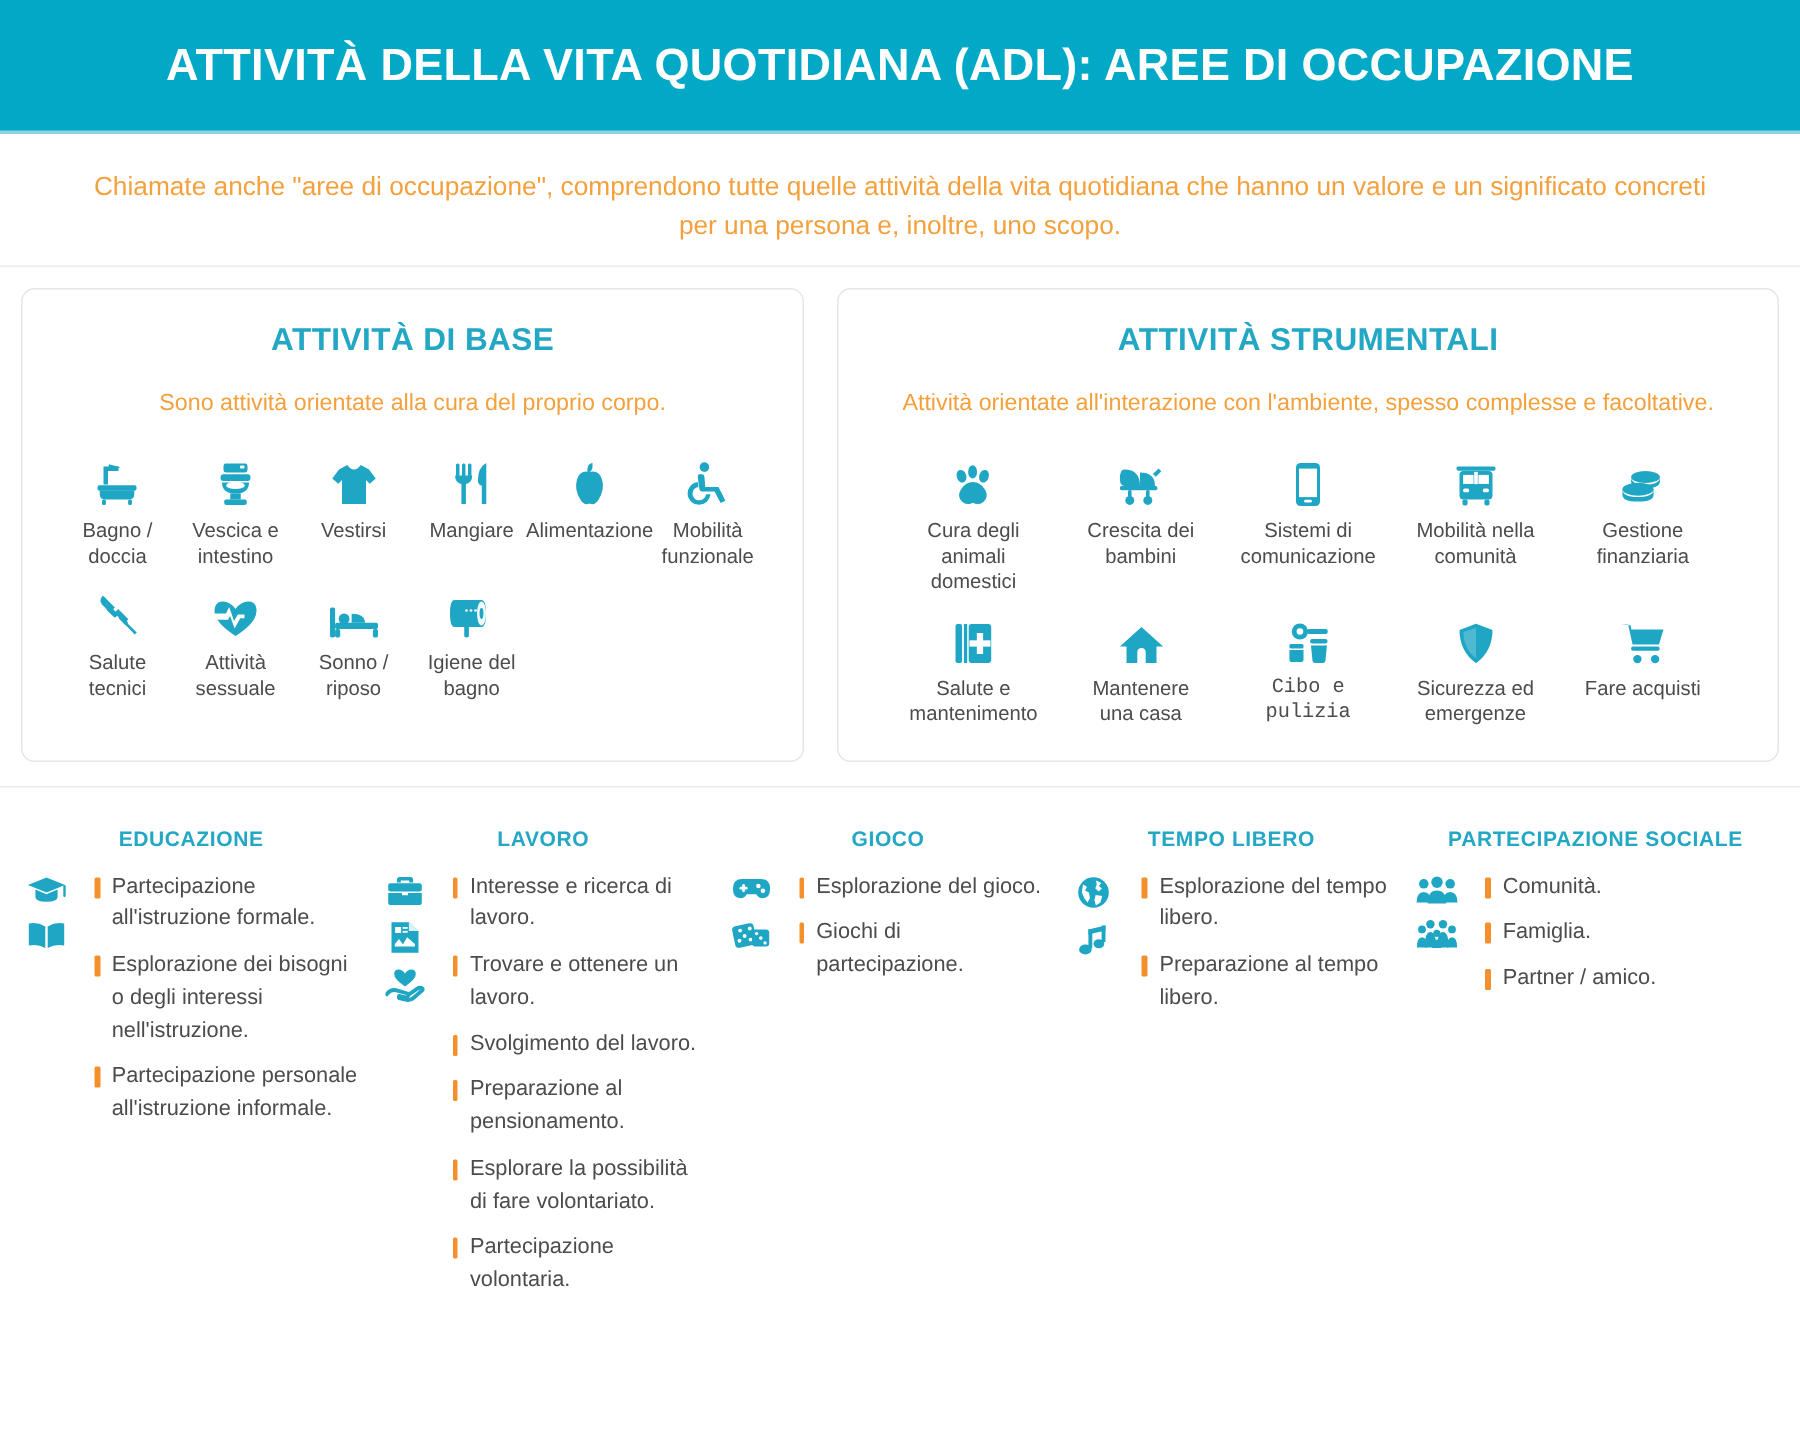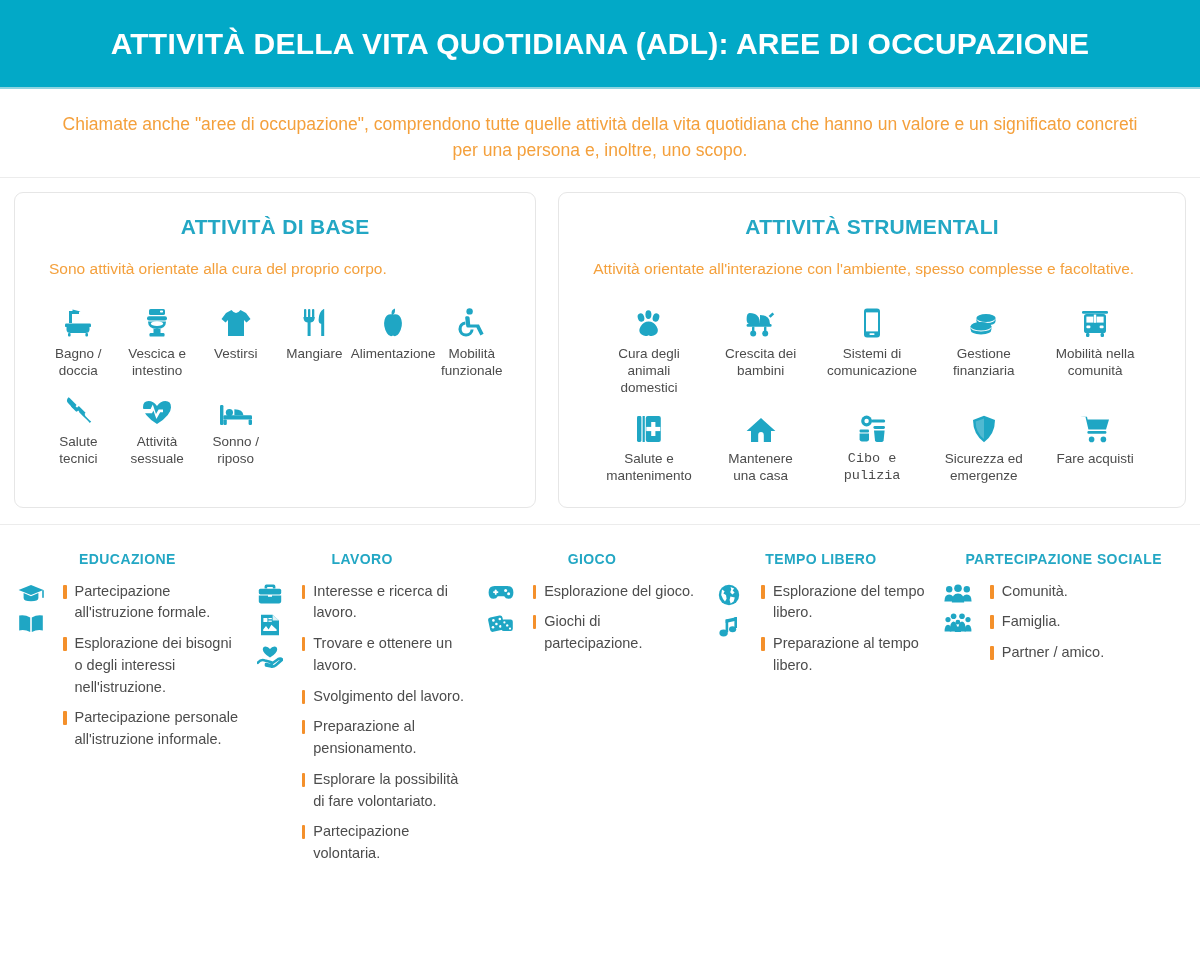--- a/index.html
+++ b/index.html
@@ -64,20 +64,21 @@
   .card.strum { width: 693px; }
 
   .card-title {
     text-align: center;
     color: #23A7C4;
     font-size: 21px;
     font-weight: bold;
     letter-spacing: 0.3px;
   }
   .card-sub {
+    text-align: center;
     color: #F4A03C;
     font-size: 15.5px;
     line-height: 1.5;
     margin-top: 18px;
     padding: 0 24px;
   }
 
   .icon-grid {
     display: flex;
     flex-wrap: wrap;
@@ -321,20 +322,38 @@
             <path d="M15.4 7.2 Q24 7.2 24.4 13.2 L15.4 13.2 Z"></path>
             <rect x="29.6" y="17.4" width="3.4" height="5.6" rx="1.2"></rect>
             <rect x="4.4" y="17.4" width="3.4" height="5.6" rx="1.2"></rect>
           </g>
             </svg>
         </span>
         <span class="cap" style="white-space: pre-line;">Sonno /
 riposo</span>
       </div>
 
+      <div class="icon-cell">
+        <span class="glyph">
+          <svg width="30" height="28" viewBox="0 0 30 28">
+              <g class="tealfill">
+            <path d="M4 2 Q10.4 2 10.4 11 Q10.4 20 4 20 Q1 20 1 11 Q1 2 4 2 Z"></path>
+            <path d="M4 2 L22 2 Q25 2 25 11 Q25 20 22 20 L4 20 Q7 20 7 11 Q7 2 4 2 Z"></path>
+            <ellipse cx="22" cy="11" rx="3" ry="8" fill="#ffffff" opacity="0.95"></ellipse>
+            <ellipse cx="22" cy="11" rx="1.3" ry="3.6" class="tealfill"></ellipse>
+            <path d="M10.5 19.8 L10.5 26.4 Q12 27.6 13.6 26.4 L13.6 19.8 Z"></path>
+            <circle cx="12" cy="9" r="0.9" fill="#ffffff"></circle>
+            <circle cx="15" cy="9" r="0.9" fill="#ffffff"></circle>
+            <circle cx="18" cy="9" r="0.9" fill="#ffffff"></circle>
+          </g>
+            </svg>
+        </span>
+        <span class="cap" style="white-space: pre-line;">Igiene del
+bagno</span>
+      </div>
 
     </div>
   </div>
 
   <div class="card strum">
     <div class="card-title">ATTIVITÀ STRUMENTALI</div>
     <div class="card-sub">Attività orientate all'interazione con l'ambiente, spesso complesse e facoltative.</div>
     <div class="icon-grid">
 
       <div class="icon-cell">
@@ -377,55 +396,55 @@
           <svg width="20" height="30" viewBox="0 0 20 30">
               <g class="tealfill">
             <rect x="2" y="0.6" width="16" height="28.8" rx="3"></rect>
             <rect x="4" y="4.4" width="12" height="19" fill="#ffffff"></rect>
             <rect x="7.4" y="25.2" width="5.2" height="1.8" rx="0.9" fill="#ffffff"></rect>
           </g>
             </svg>
         </span>
         <span class="cap" style="white-space: pre-line;">Sistemi di
 comunicazione</span>
-      </div>
-
-      <div class="icon-cell">
-        <span class="glyph">
-          <svg width="30" height="26" viewBox="0 0 30 26">
-              <g class="tealfill">
-            <ellipse cx="17" cy="6" rx="9.6" ry="4"></ellipse>
-            <path d="M7.4 6 Q7.4 11 17 11 Q26.6 11 26.6 6 L26.6 9 Q26.6 13.4 17 13.4 Q7.4 13.4 7.4 9 Z"></path>
-            <ellipse cx="12" cy="14.2" rx="10.4" ry="4.3"></ellipse>
-            <path d="M1.6 14.2 Q1.6 19.4 12 19.4 Q22.4 19.4 22.4 14.2 L22.4 17.6 Q22.4 22.4 12 22.4 Q1.6 22.4 1.6 17.6 Z"></path>
-          </g>
-            </svg>
-        </span>
-        <span class="cap" style="white-space: pre-line;">Gestione
-finanziaria</span>
       </div>
 
       <div class="icon-cell">
         <span class="glyph">
           <svg width="28" height="28" viewBox="0 0 28 28">
               <g class="tealfill">
             <rect x="1" y="1" width="26" height="2.8" rx="1.2"></rect>
             <rect x="3" y="4" width="22" height="19" rx="2.6"></rect>
             <rect x="5.4" y="6.6" width="7" height="6" fill="#ffffff"></rect>
             <rect x="15.6" y="6.6" width="7" height="6" fill="#ffffff"></rect>
             <rect x="12.8" y="4.6" width="2.4" height="8.2" fill="#ffffff"></rect>
             <rect x="5.4" y="15.6" width="4" height="2.6" rx="1" fill="#ffffff"></rect>
             <rect x="18.6" y="15.6" width="4" height="2.6" rx="1" fill="#ffffff"></rect>
             <rect x="5" y="23" width="3.4" height="4" rx="1.2"></rect>
             <rect x="19.6" y="23" width="3.4" height="4" rx="1.2"></rect>
           </g>
             </svg>
         </span>
         <span class="cap" style="white-space: pre-line;">Mobilità nella
 comunità</span>
+      </div>
+
+      <div class="icon-cell">
+        <span class="glyph">
+          <svg width="30" height="26" viewBox="0 0 30 26">
+              <g class="tealfill">
+            <ellipse cx="17" cy="6" rx="9.6" ry="4"></ellipse>
+            <path d="M7.4 6 Q7.4 11 17 11 Q26.6 11 26.6 6 L26.6 9 Q26.6 13.4 17 13.4 Q7.4 13.4 7.4 9 Z"></path>
+            <ellipse cx="12" cy="14.2" rx="10.4" ry="4.3"></ellipse>
+            <path d="M1.6 14.2 Q1.6 19.4 12 19.4 Q22.4 19.4 22.4 14.2 L22.4 17.6 Q22.4 22.4 12 22.4 Q1.6 22.4 1.6 17.6 Z"></path>
+          </g>
+            </svg>
+        </span>
+        <span class="cap" style="white-space: pre-line;">Gestione
+finanziaria</span>
       </div>
 
       <div class="icon-cell">
         <span class="glyph">
           <svg width="26" height="28" viewBox="0 0 26 28">
               <g class="tealfill">
             <rect x="1" y="1" width="4.4" height="26" rx="1.4"></rect>
             <rect x="6.6" y="1" width="2.2" height="26"></rect>
             <rect x="9.8" y="1" width="15" height="26" rx="2"></rect>
             <rect x="15.2" y="7" width="4.2" height="14" fill="#ffffff"></rect>

